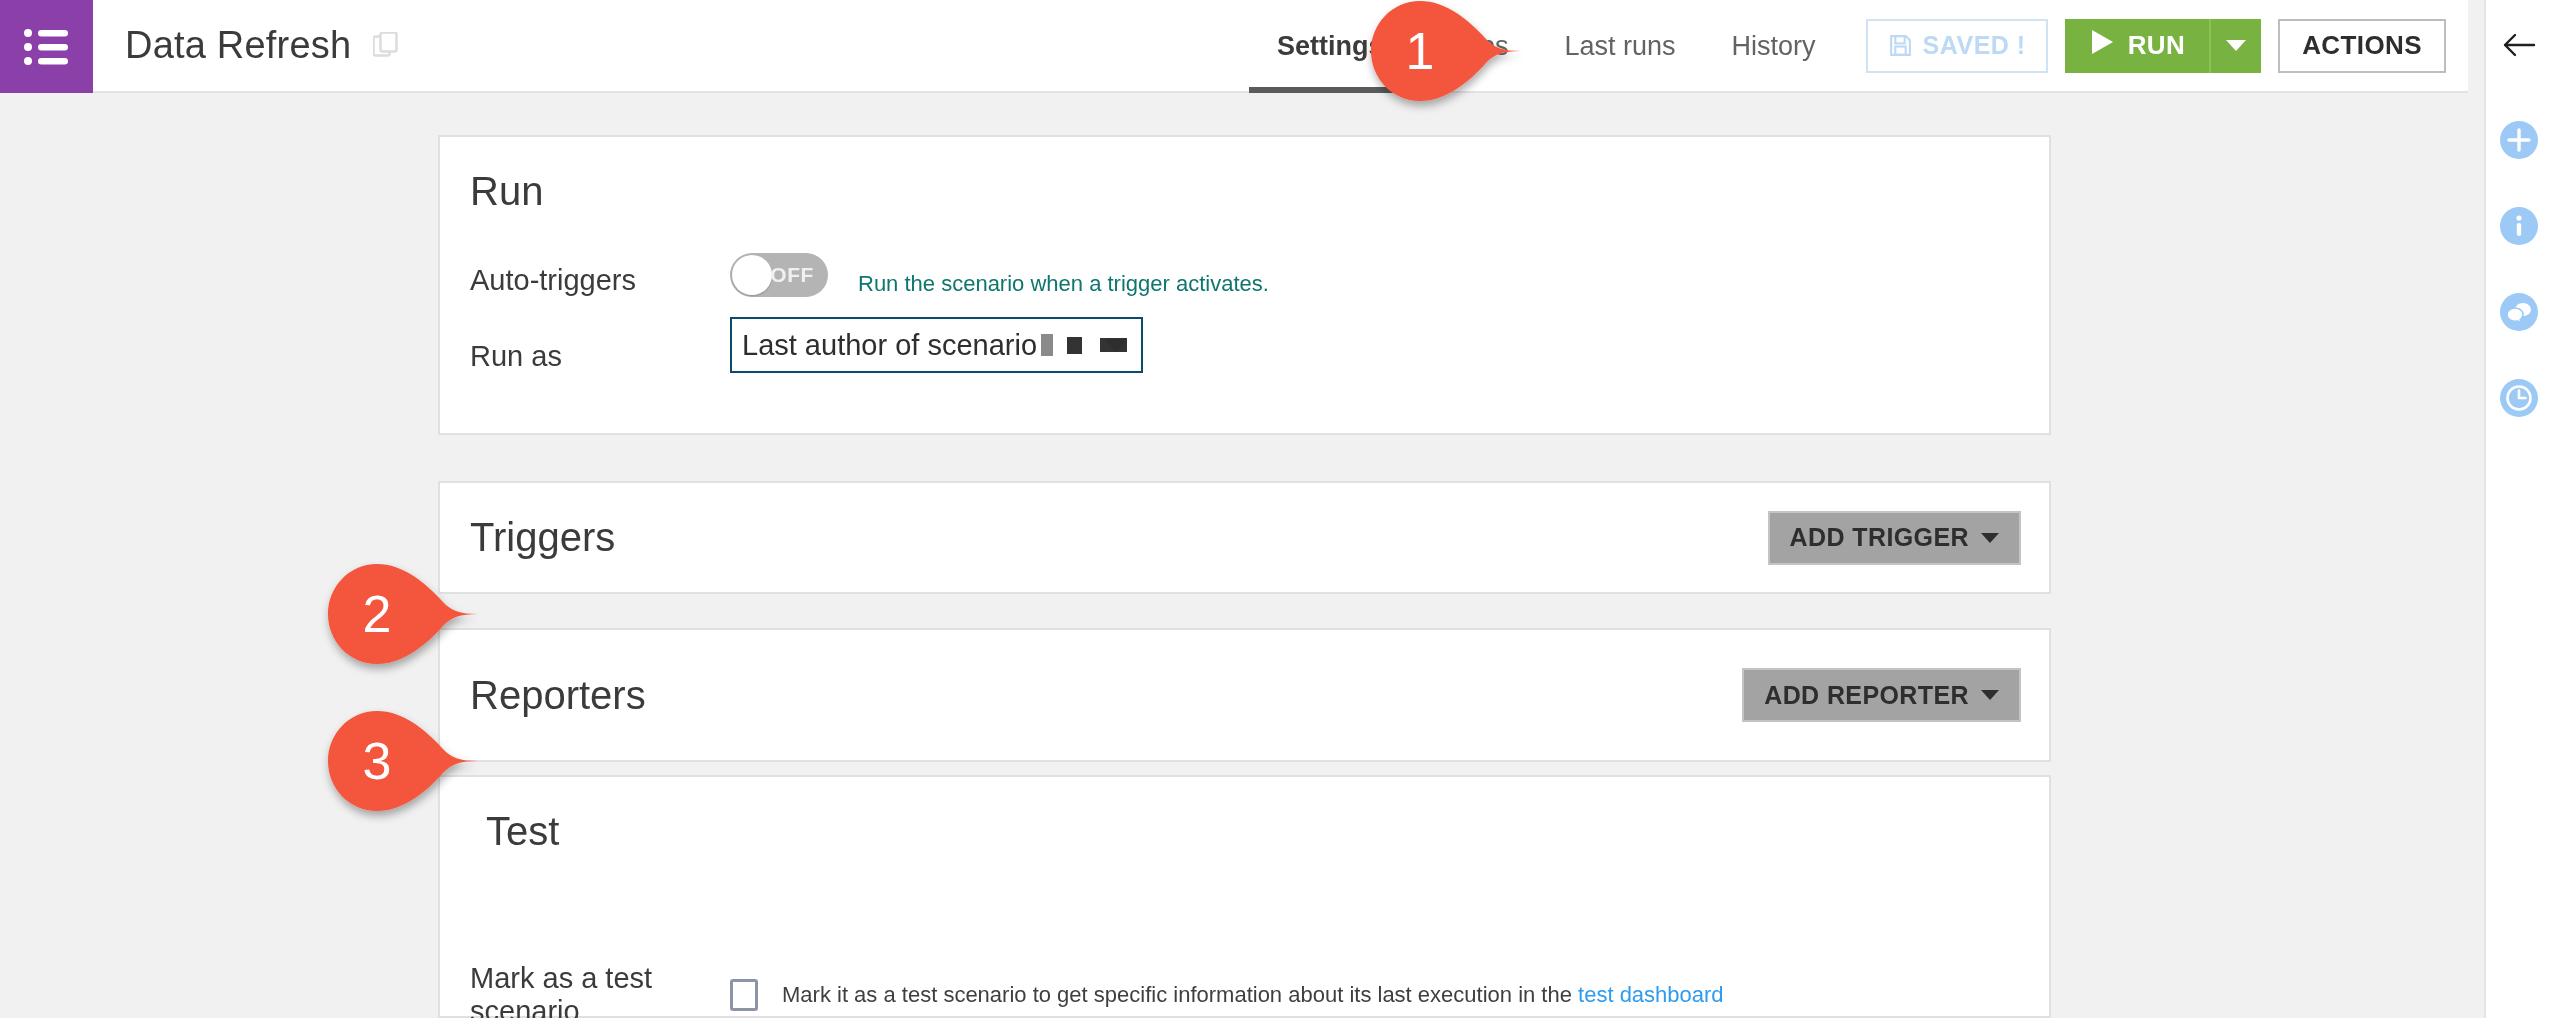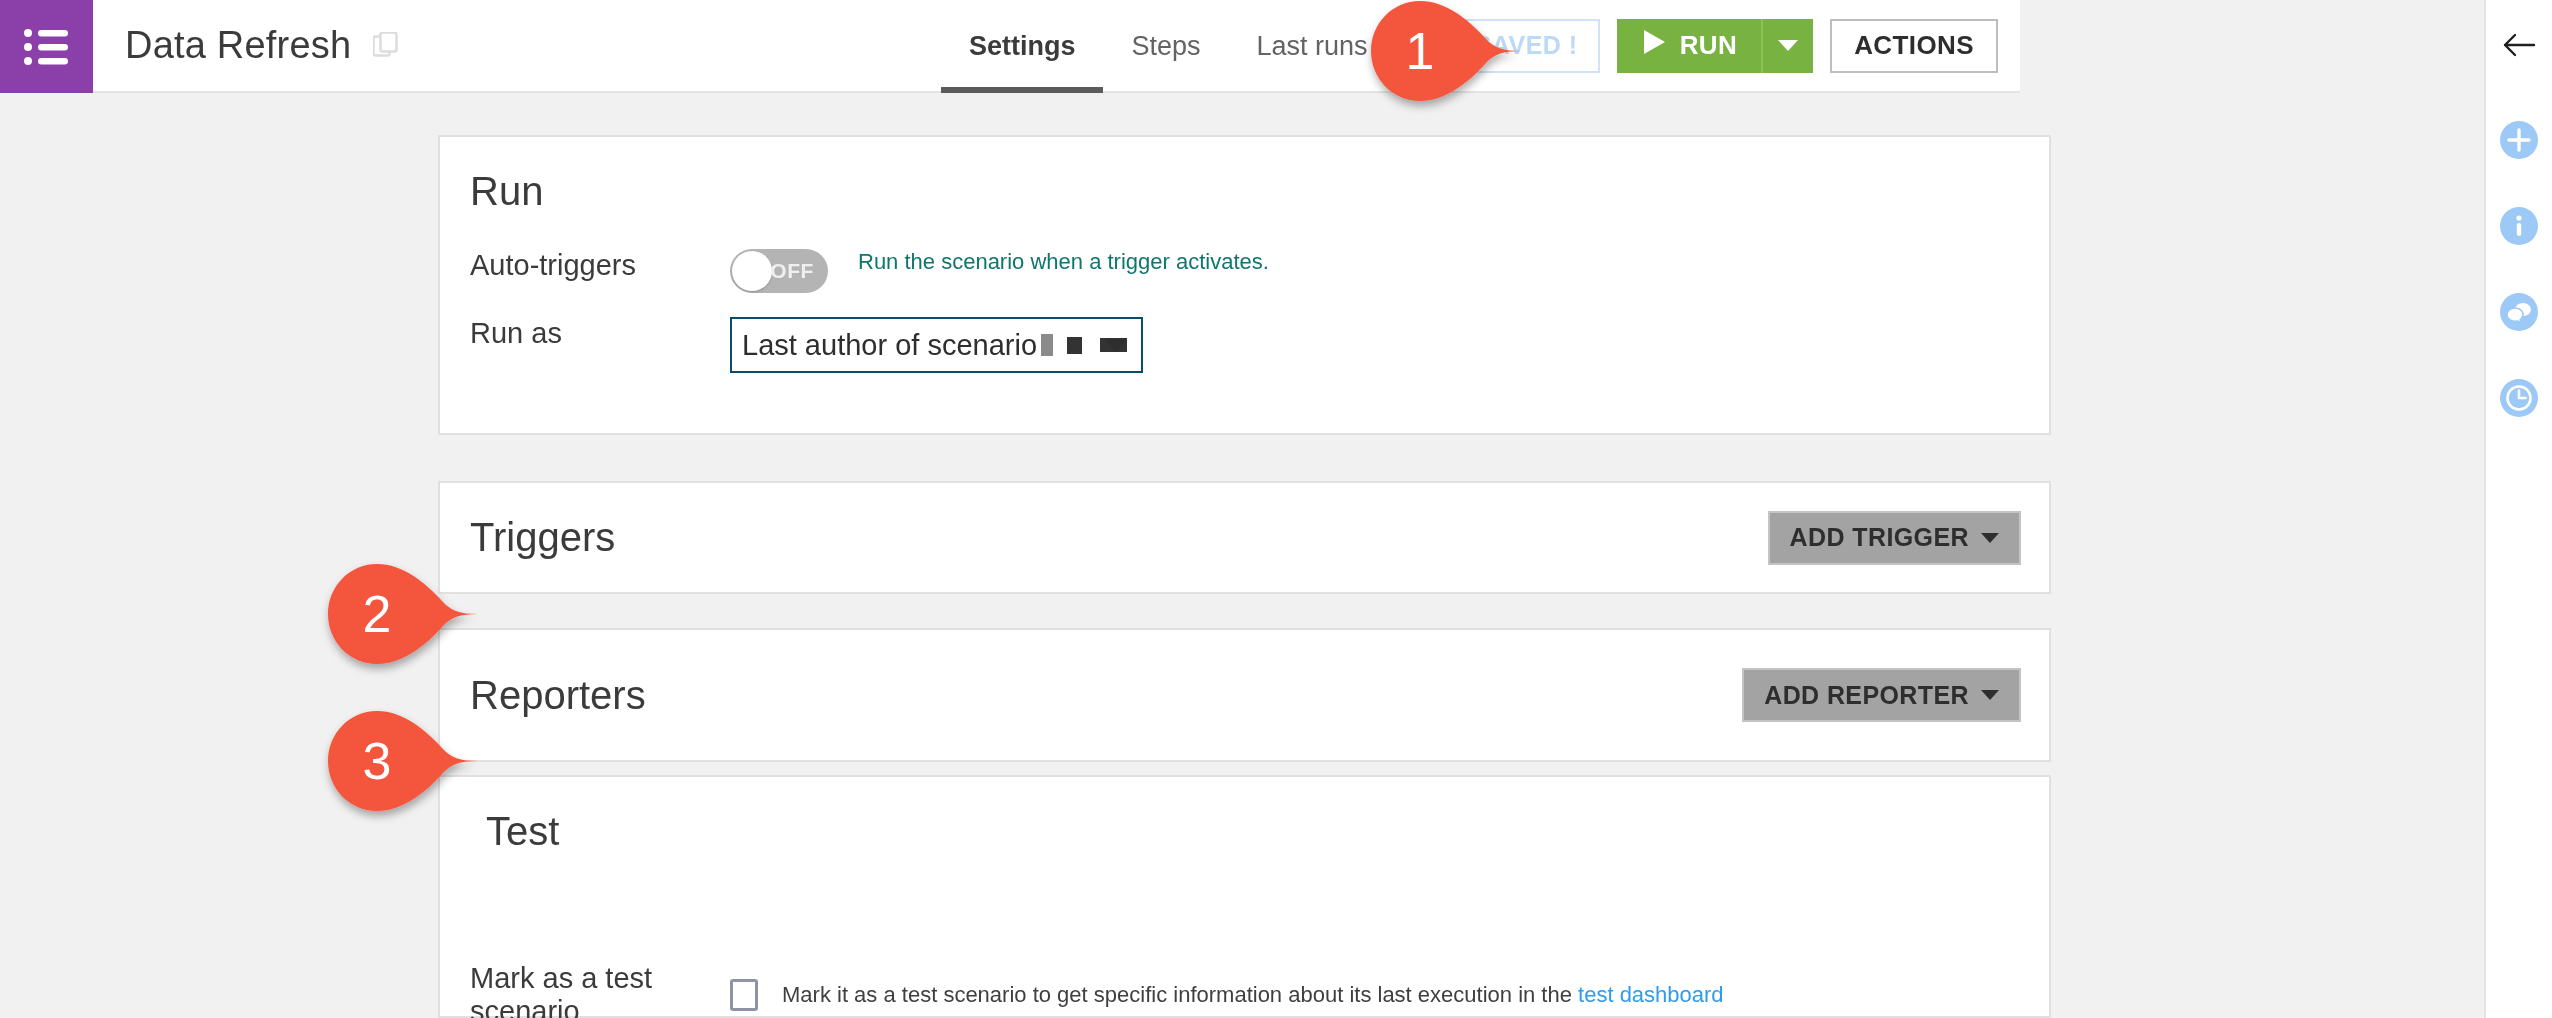--- a/index.html
+++ b/index.html
@@ -10,21 +10,21 @@
     overflow: hidden;
     background: #f1f1f1;
     font-family: "Liberation Sans", sans-serif;
     -webkit-font-smoothing: antialiased;
   }
 
   
   #topbar {
     position: absolute;
     top: 0; left: 0;
-    width: 2020px;
+    width: 2468px;
     height: 93px;
     background: #ffffff;
     border-bottom: 2px solid #e3e3e3;
     display: flex;
     align-items: stretch;
     z-index: 5;
   }
 
   #app-logo {
     width: 93px;
@@ -235,21 +235,21 @@
     justify-content: space-between;
     padding: 0 28px 0 30px;
   }
 
   
   .form-row {
     position: absolute;
     left: 30px;
     right: 30px;
     display: flex;
-    align-items: flex-start;
+    align-items: flex-end;
   }
   #row-autotriggers { top: 112px; height: 48px; }
   #row-runas        { top: 180px; height: 56px; }
 
   .form-label {
     width: 260px;
     flex: 0 0 260px;
     font-size: 29px;
     color: #3b3b3b;
   }
@@ -426,20 +426,23 @@
   <nav id="tabs">
     <div class="tab active">
       <span>Settings</span>
     </div>
     <div class="tab">
       <span>Steps</span>
     </div>
     <div class="tab">
       <span>Last runs</span>
     </div>
+    <div class="tab">
+      <span>History</span>
+    </div>
   </nav>
 
   <div id="toolbar">
 
     <button id="saved-button">
       <span>
         <svg width="25" height="25" viewBox="0 0 24 24">
           <path d="M3 3h14l4 4v14H3V3z" fill="none" stroke="#bcd9f5" stroke-width="2"></path>
           <rect x="7" y="3" width="9" height="7" fill="none" stroke="#bcd9f5" stroke-width="2"></rect>
           <rect x="7" y="13" width="10" height="8" fill="none" stroke="#bcd9f5" stroke-width="2"></rect>

